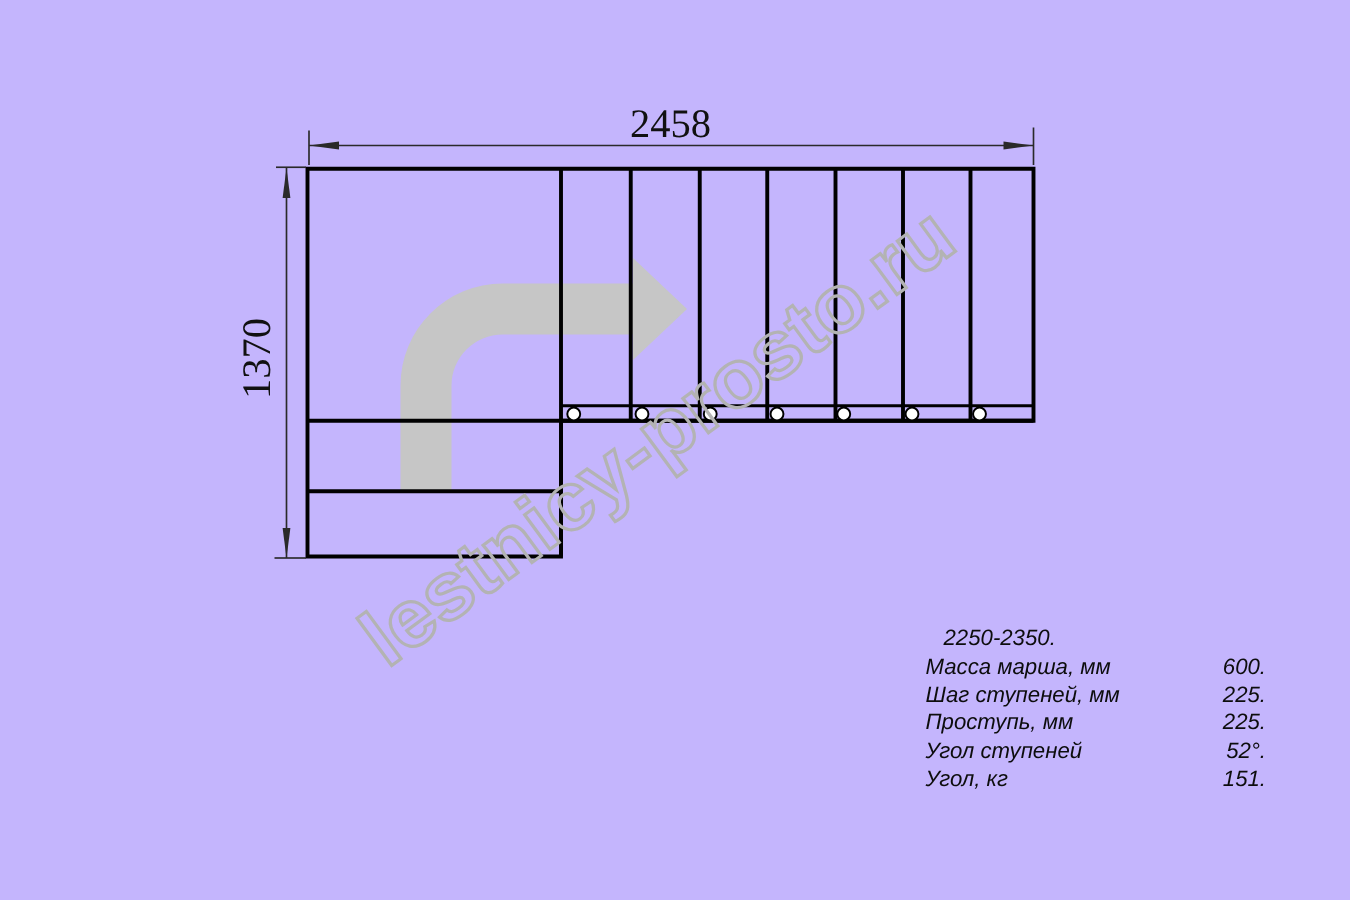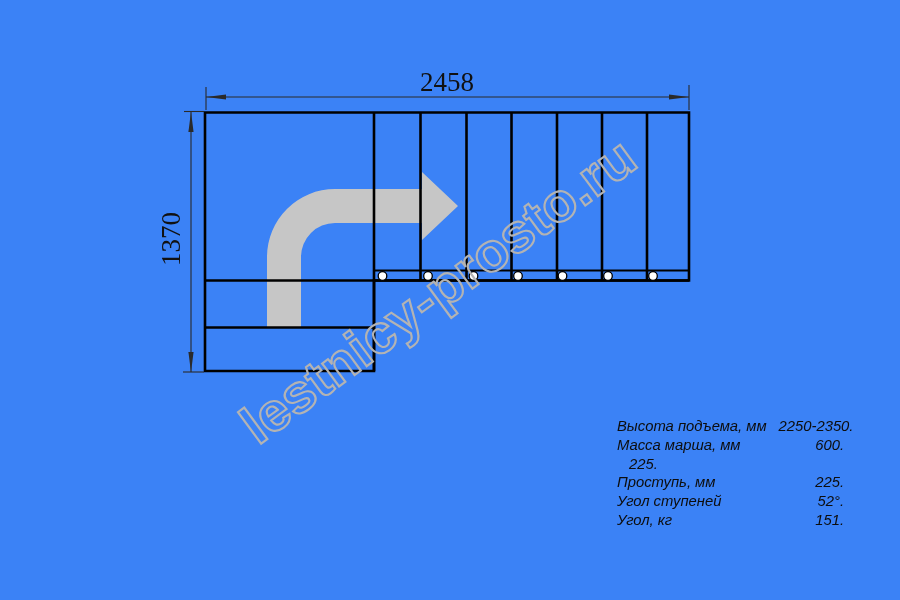--- a/index.html
+++ b/index.html
@@ -1,20 +1,20 @@
 <!DOCTYPE html>
 <html><head>
 <meta charset="utf-8">
 <style>
   html, body { margin: 0; padding: 0; background: #ffffff; }
   .canvas {
     position: relative;
     width: 900px;
     height: 600px;
-    background: #3b82f6;
+    background: #c4b5fd;
     overflow: hidden;
     font-family: "Liberation Sans", sans-serif;
   }
   .drawing-svg {
     position: absolute;
     left: 0; top: 0;
     width: 900px; height: 600px;
   }
   .spec-table {
     position: absolute;
@@ -89,28 +89,28 @@
       <polygon points="191,112 188.4,132 193.6,132" stroke="none"></polygon>
       <polygon points="191,372 188.4,352 193.6,352" stroke="none"></polygon>
     </g>
     <text transform="translate(180,239) rotate(-90)" text-anchor="middle" fill="#111111" stroke="none" font-family="'Liberation Serif', serif" font-size="27">1370</text>
 
     <text transform="translate(258,446) rotate(-36.3)" font-family="'Liberation Sans', sans-serif" font-size="54" font-weight="bold" fill="none" stroke-width="2.1" textLength="474" lengthAdjust="spacingAndGlyphs" stroke="#b3b3b3">lestnicy-prosto.ru</text>
   </svg>
 
   <div class="spec-table">
     <div class="spec-row">
-      <span class="spec-label">Высота подъема, мм</span>
       <span class="spec-value">2250-2350.</span>
     </div>
     <div class="spec-row">
       <span class="spec-label">Масса марша, мм</span>
       <span class="spec-value">600.</span>
     </div>
     <div class="spec-row">
+      <span class="spec-label">Шаг ступеней, мм</span>
       <span class="spec-value">225.</span>
     </div>
     <div class="spec-row">
       <span class="spec-label">Проступь, мм</span>
       <span class="spec-value">225.</span>
     </div>
     <div class="spec-row">
       <span class="spec-label">Угол ступеней</span>
       <span class="spec-value">52°.</span>
     </div>

